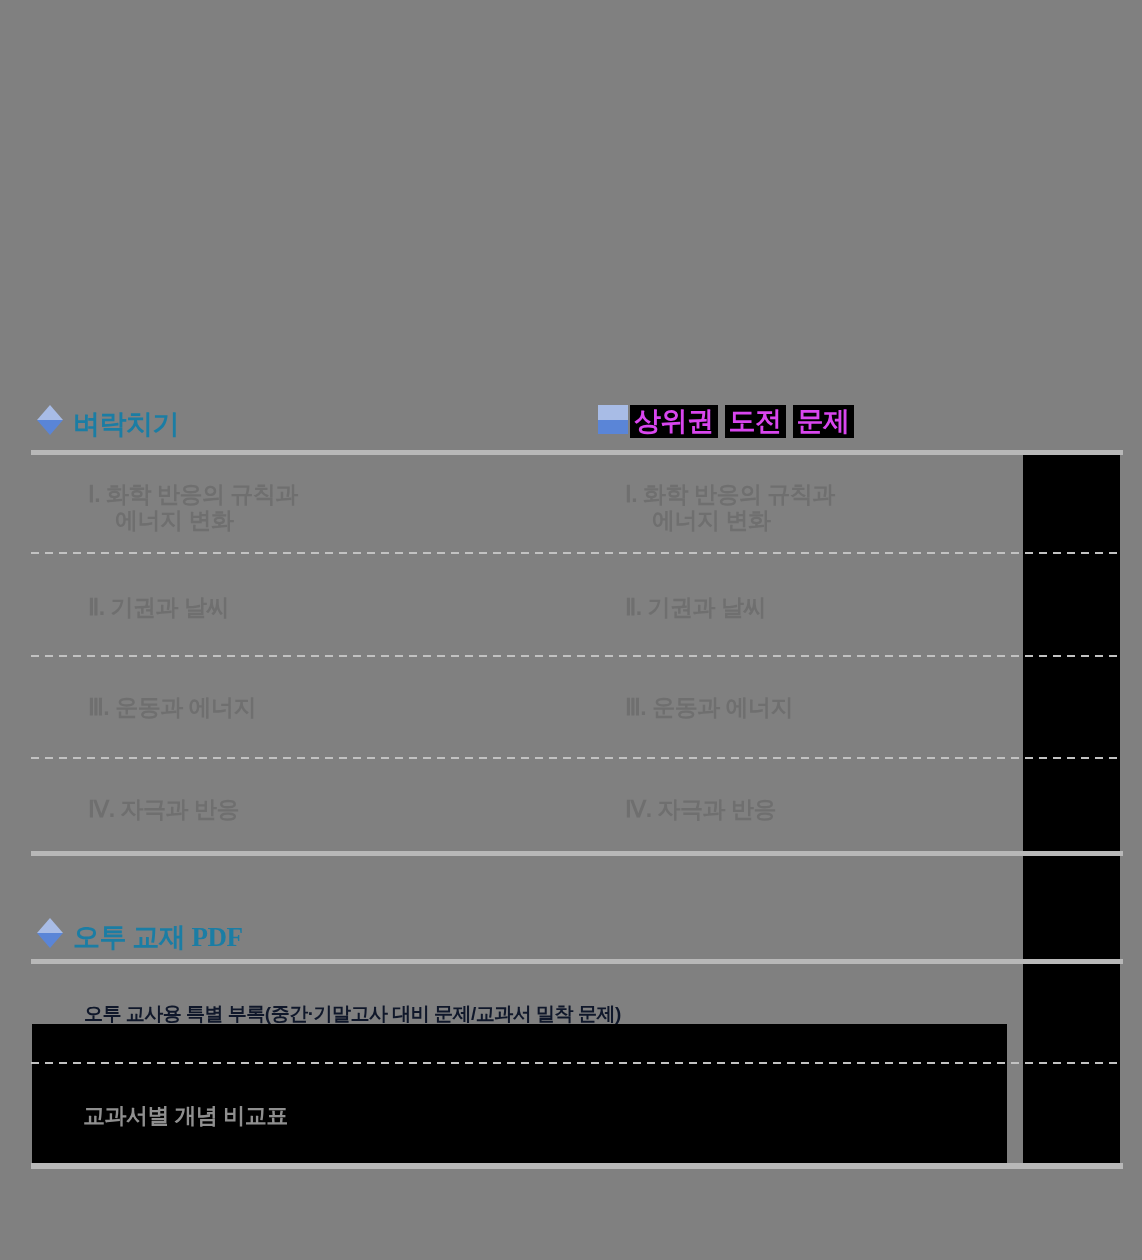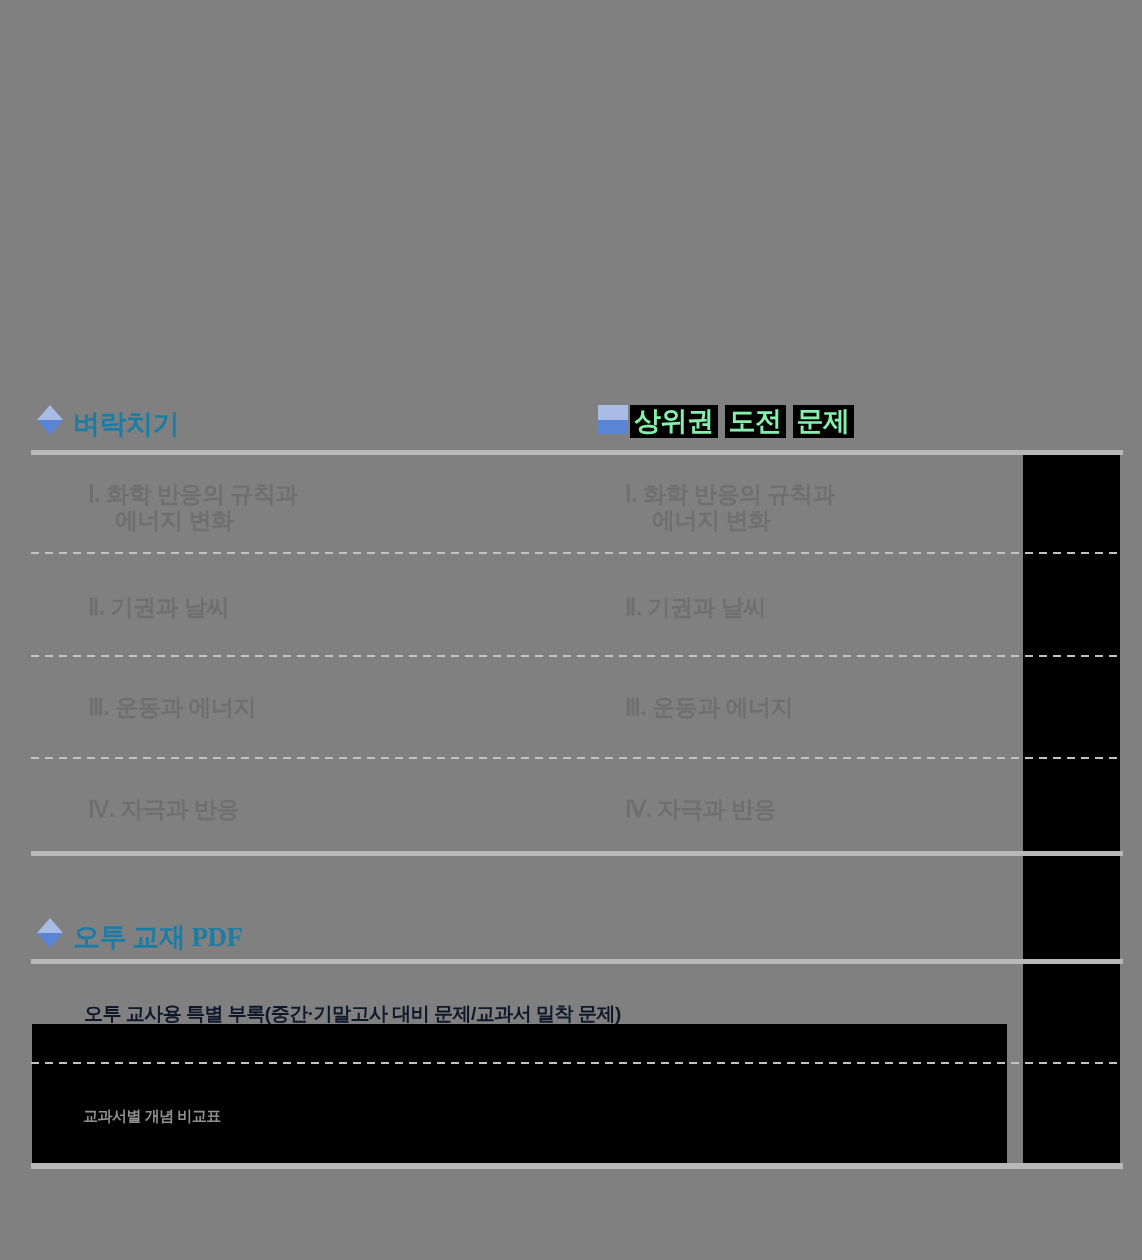--- a/index.html
+++ b/index.html
@@ -17,21 +17,21 @@
     color:#1b7da4;
     font-size:27px;line-height:30px;
     letter-spacing:-0.5px;
     white-space:nowrap;
   }
   .icon-wrap{display:block;}
   
   .chip{
     display:inline-block;
     background:#000000;
-    color:#86efac;
+    color:#d946ef;
     font-size:27px;line-height:30px;
     padding:1px 4px 2px 4px;
     margin-right:7px;
     letter-spacing:-0.5px;
   }
   
   .hline{
     position:absolute;left:31px;width:1092px;height:5px;
     background:#b8b8b8;z-index:3;
   }
@@ -59,21 +59,21 @@
     position:absolute;left:32px;top:1024px;width:975px;height:139px;
     background:#000000;z-index:2;
   }
   .pdf-item-1{
     position:absolute;left:84px;top:1001px;
     color:#0f172a;font-size:19px;line-height:25px;
     letter-spacing:-0.5px;white-space:nowrap;z-index:1;
   }
   .pdf-item-2{
     position:absolute;left:83px;top:1103px;
-    color:#8f8f8f;font-size:15px;line-height:26px;
+    color:#8f8f8f;font-size:22px;line-height:26px;
     letter-spacing:-0.5px;white-space:nowrap;z-index:3;
   }
   .bottom-line{top:1163px;height:6px;}
 </style>
 </head>
 <body>
 
 <div id="canvas">
 
   <div class="sec-header" style="left:37px;top:403px;">

